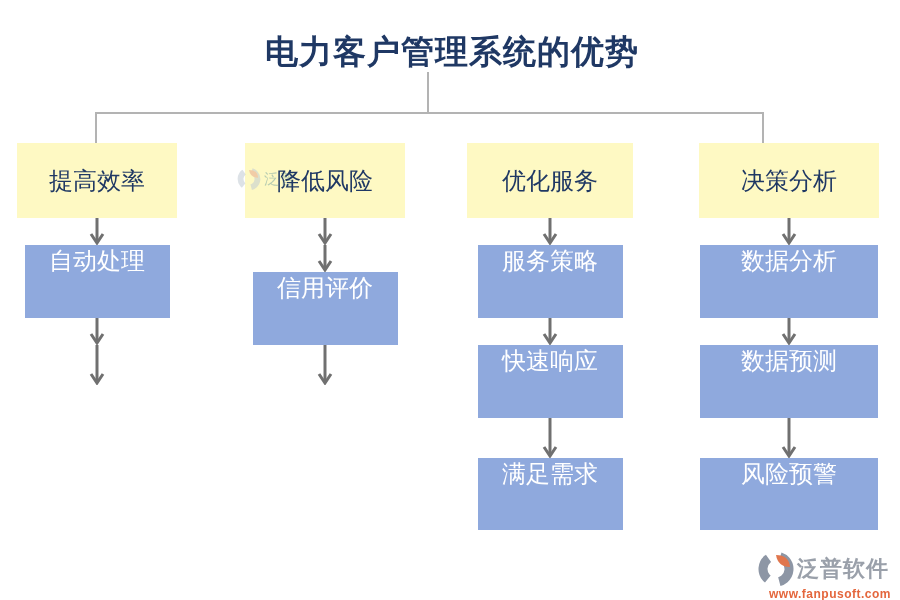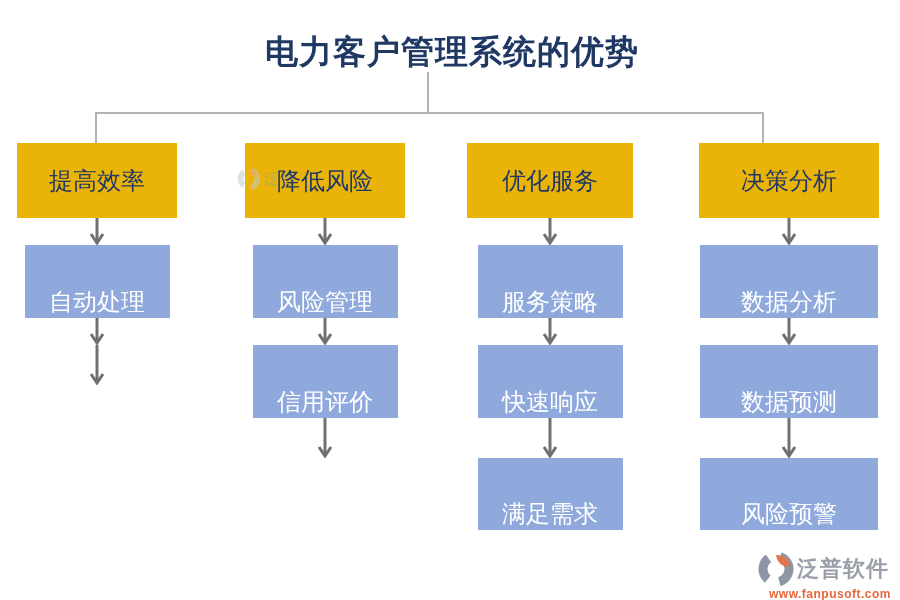--- a/index.html
+++ b/index.html
@@ -15,28 +15,28 @@
   }
   
   .line{position:absolute;background:#b3b3b3;}
   .stem {left:427px;top:72px;width:2px;height:41px;}
   .hline{left:95px;top:112px;width:669px;height:2px;}
   .ldrop{left:95px;top:113px;width:2px;height:31px;}
   .rdrop{left:762px;top:113px;width:2px;height:31px;}
   
   .col{position:absolute;top:143px;display:flex;flex-direction:column;align-items:center;}
   .hdr{
-    width:100%;height:75px;background:#eab308;
+    width:100%;height:75px;background:#fef9c3;
     display:flex;align-items:center;justify-content:center;
     font-size:24px;color:#1f3864;
   }
   .hdr span{position:relative;z-index:4;}
   .item{
     height:73px;background:#8fa9dd;
-    display:flex;align-items:flex-end;justify-content:center;
+    display:flex;align-items:flex-start;justify-content:center;
     font-size:24px;color:#ffffff;
   }
   .item.last{height:72px;}
   .gap{display:flex;align-items:flex-start;justify-content:center;}
   .gap.s{height:27px;}
   .gap.l{height:40px;}
   .w145{width:145px;}
   .w178{width:178px;}
   
   .watermark{
@@ -92,23 +92,20 @@
   <div class="col" style="left:245px;width:160px;">
     <div class="hdr">
       <span>降低风险</span>
     </div>
     <div class="gap s">
       <svg width="18" height="27" viewBox="0 0 18 27">
         <line x1="9" y1="0" x2="9" y2="23" stroke="#707070" stroke-width="3"></line>
         <polyline points="3,16 9,25 15,16" fill="none" stroke="#707070" stroke-width="3"></polyline>
       </svg>
     </div>
-    <div class="item w145">
-      <span>风险管理</span>
-    </div>
     <div class="gap s">
       <svg width="18" height="27" viewBox="0 0 18 27">
         <line x1="9" y1="0" x2="9" y2="23" stroke="#707070" stroke-width="3"></line>
         <polyline points="3,16 9,25 15,16" fill="none" stroke="#707070" stroke-width="3"></polyline>
       </svg>
     </div>
     <div class="item w145">
       <span>信用评价</span>
     </div>
     <div class="gap l">

